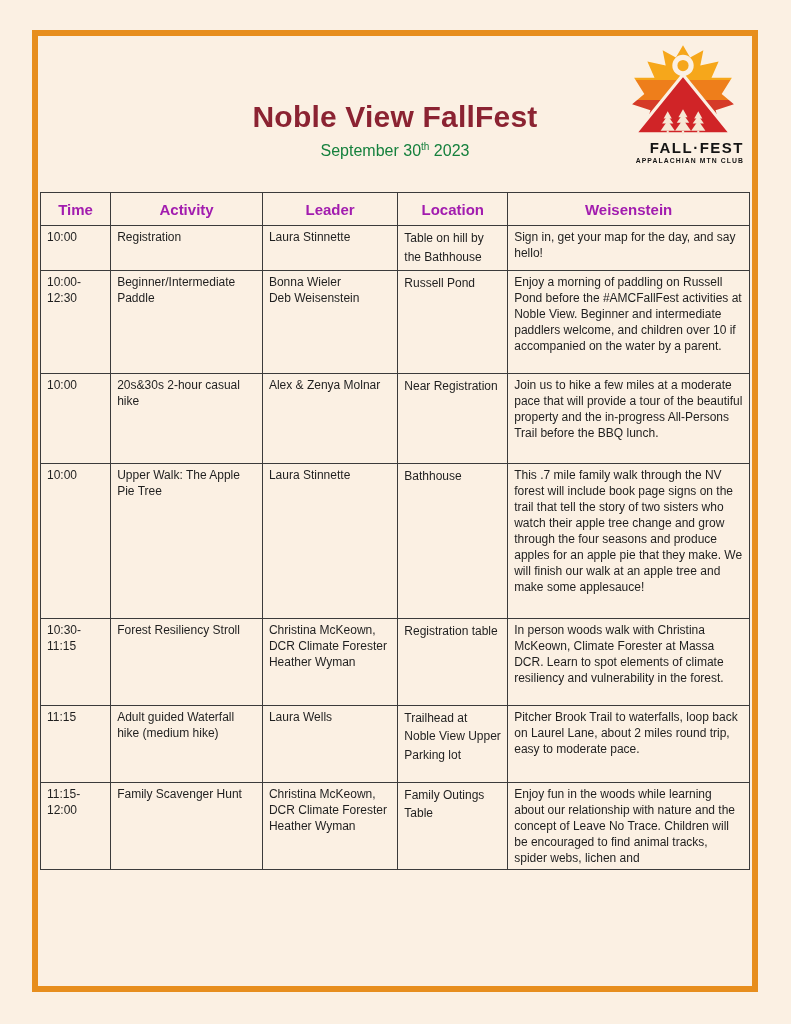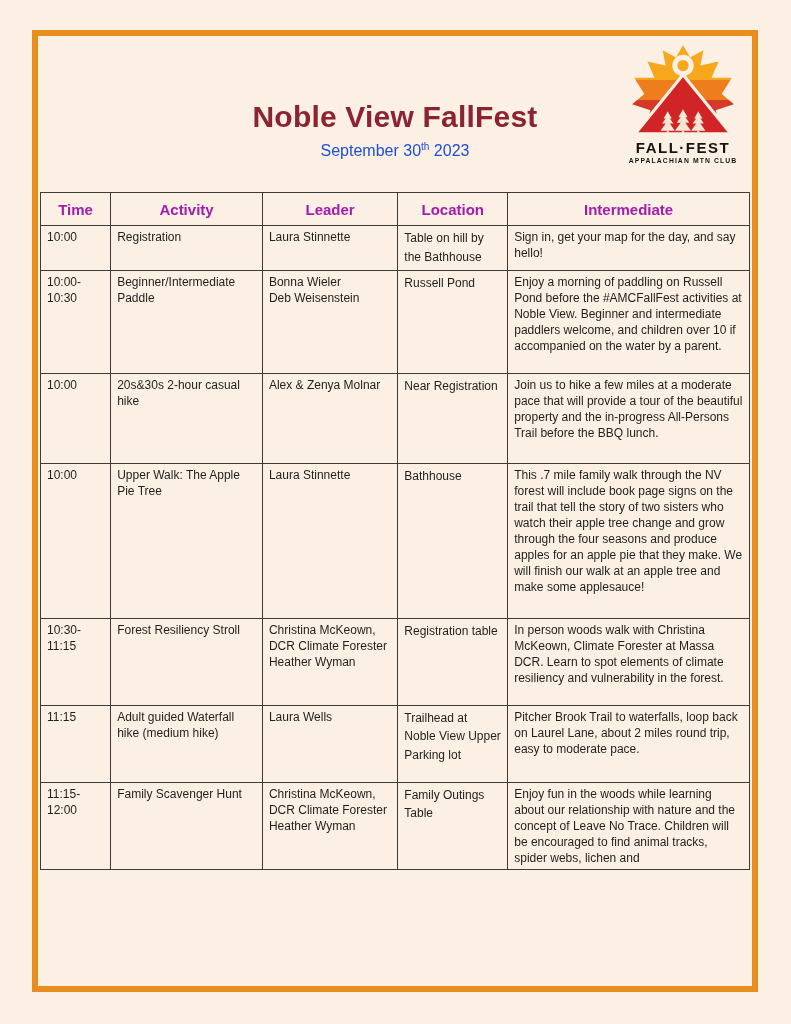--- a/index.html
+++ b/index.html
@@ -17,30 +17,30 @@
     border:6px solid #E78E1E;
     background:#FBF0E3;
   }
   .frame-inner { position:relative; width:100%; height:100%; padding:0 2px; }
 
   
   header { text-align:center; padding-top:64px; }
   h1.page-title {
     font-size:30px; font-weight:bold; color:#8B2332; letter-spacing:0.2px;
   }
-  .event-date { margin-top:7px; font-size:16px; color:#1d4ed8; }
+  .event-date { margin-top:7px; font-size:16px; color:#15803d; }
   .event-date sup { font-size:10px; }
   h2.schedule-subtitle {
     margin-top:30px; font-size:24px; font-weight:normal; color:#8B2332;
   }
 
   
   .logo {
     position:absolute; top:8px; right:8px; width:122px;
-    text-align:center; line-height:1;
+    text-align:right; line-height:1;
   }
   .logo svg { display:block; margin:0 auto; }
   .logo-title {
     font-size:15px; font-weight:bold; color:#141414; letter-spacing:1.5px;
     margin-top:2px;
   }
   .logo-subtitle {
     font-size:6.8px; font-weight:bold; color:#141414; letter-spacing:1.1px;
     margin-top:3px;
   }
@@ -129,34 +129,34 @@
       <div class="event-date"><span>September 30</span><sup>th</sup><span> 2023</span></div>
     </header>
 
     <table class="schedule">
       <thead>
         <tr>
             <th>Time</th>
             <th>Activity</th>
             <th>Leader</th>
             <th>Location</th>
-            <th>Intermediate</th>
+            <th>Weisenstein</th>
           </tr>
       </thead>
       <tbody>
           <tr>
             <td class="col-time">10:00</td>
             <td class="col-activity">Registration</td>
             <td class="col-leader">Laura Stinnette</td>
             <td class="col-location">Table on hill by the Bathhouse</td>
             <td class="col-description">Sign in, get your map for the day, and say hello!</td>
           </tr>
           <tr>
             <td class="col-time">10:00-
-10:30</td>
+12:30</td>
             <td class="col-activity">Beginner/Intermediate Paddle</td>
             <td class="col-leader">Bonna Wieler
 Deb Weisenstein</td>
             <td class="col-location">Russell Pond</td>
             <td class="col-description">Enjoy a morning of paddling on Russell Pond before the #AMCFallFest activities at Noble View. Beginner and intermediate paddlers welcome, and children over 10 if accompanied on the water by a parent.</td>
           </tr>
           <tr>
             <td class="col-time">10:00</td>
             <td class="col-activity">20s&amp;30s 2-hour casual hike</td>
             <td class="col-leader">Alex &amp; Zenya Molnar</td>

